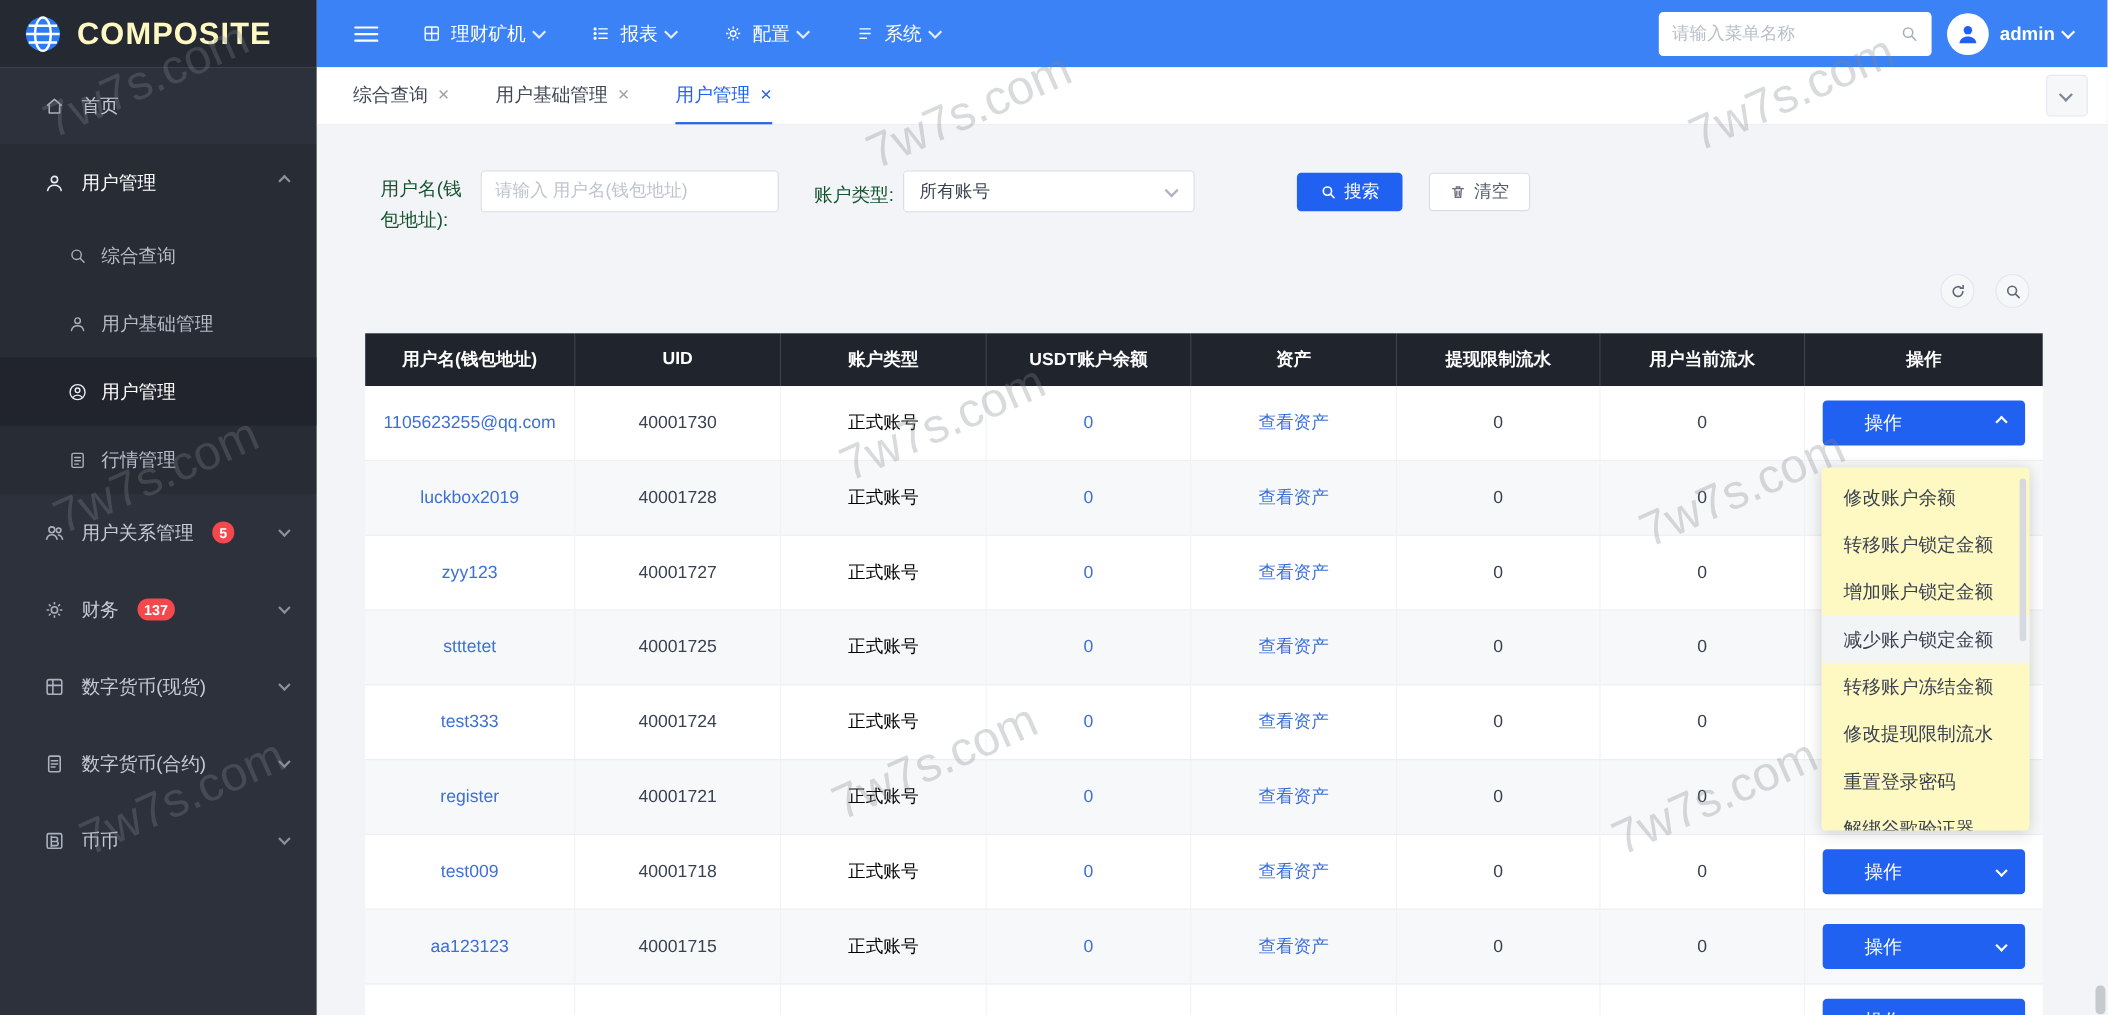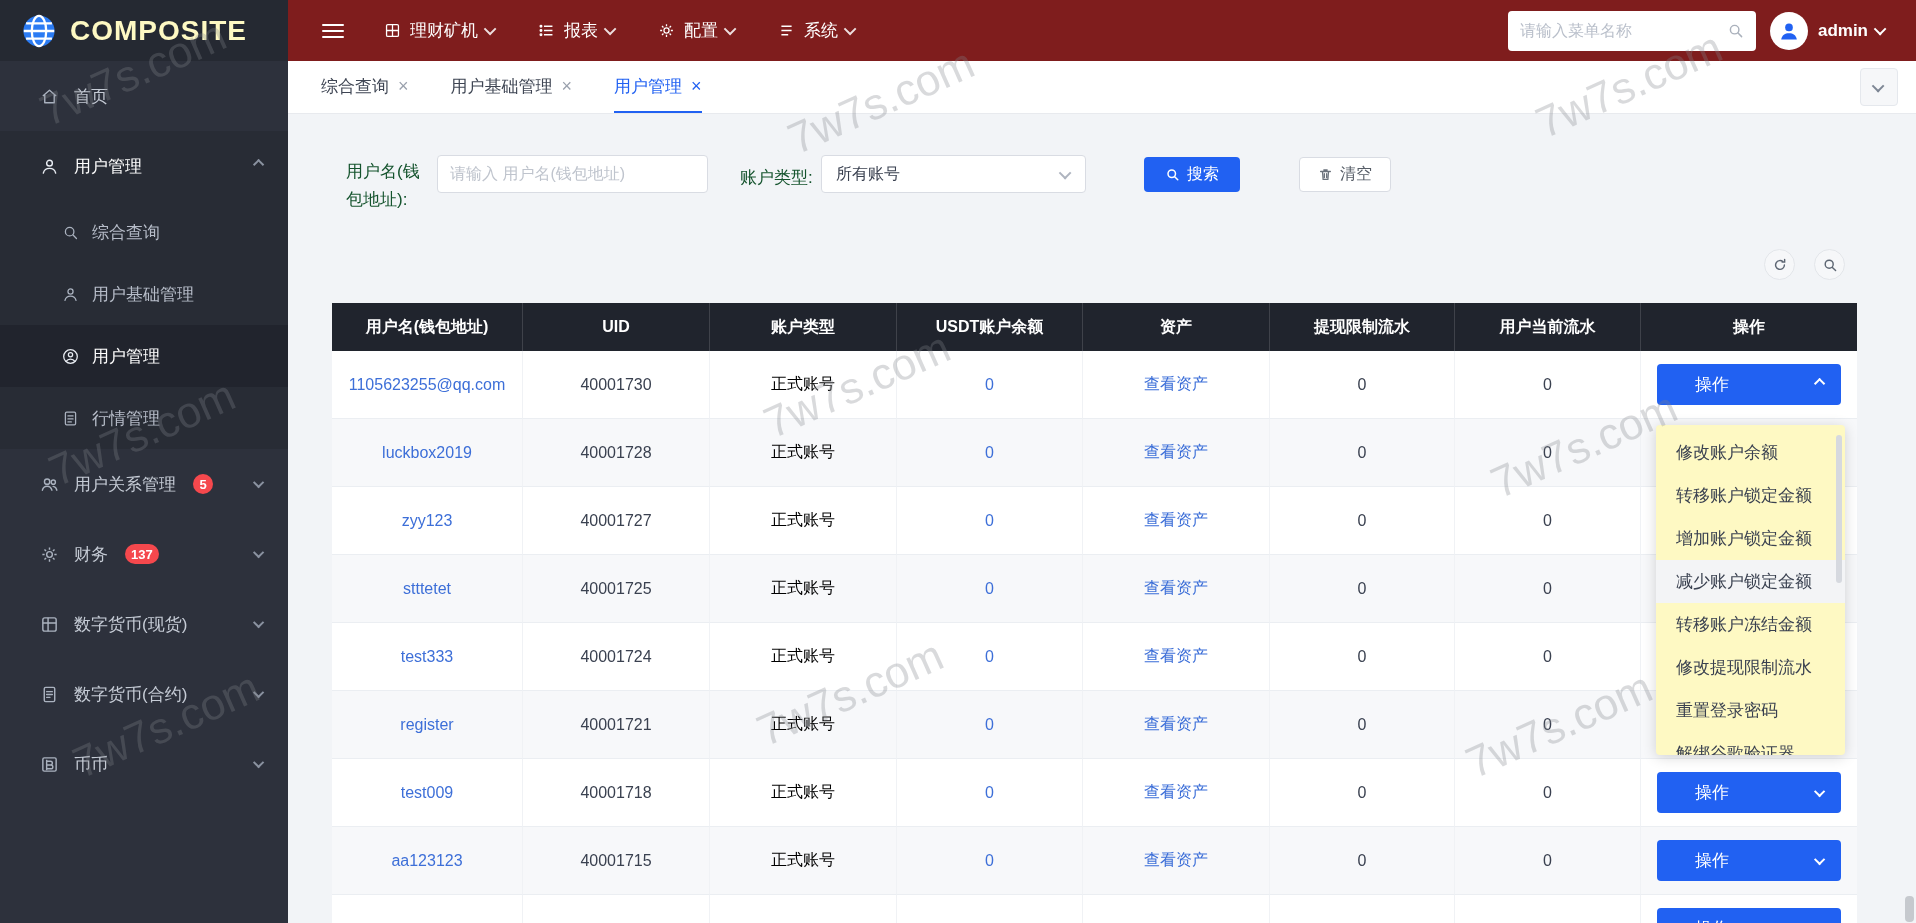--- a/index.html
+++ b/index.html
@@ -3,21 +3,21 @@
 <meta charset="utf-8">
 <style>
   *{box-sizing:border-box;margin:0;padding:0}
   html,body{width:1916px;height:923px;overflow:hidden}
   body{font-family:"Liberation Sans",sans-serif;background:#f2f4f7;position:relative;color:#3a4150}
 
   
   .topbar{display:flex;height:61px;position:relative;z-index:10}
   .brand{width:288px;flex:none;background:#252932;display:flex;align-items:center;padding-left:20px;gap:12px}
   .brand-title{color:#fef9c3;font-size:28px;font-weight:bold;letter-spacing:1px}
-  .nav{flex:1;background:#7f1d1d;display:flex;align-items:center;color:#fff;padding:0 30px 0 34px}
+  .nav{flex:1;background:#3b82f6;display:flex;align-items:center;color:#fff;padding:0 30px 0 34px}
   .burger{width:22px;display:flex;flex-direction:column;gap:4px;margin-right:40px;cursor:pointer}
   .burger span{height:2px;background:#fff;border-radius:1px}
   .tm{display:flex;align-items:center;gap:9px;margin-right:42px;font-size:17px;cursor:pointer;white-space:nowrap}
   .chev{width:9px;height:9px;border-left:2px solid currentColor;border-bottom:2px solid currentColor;display:inline-block;flex:none}
   .chev.down{transform:rotate(-45deg) translateY(-2px)}
   .chev.up{transform:rotate(135deg) translateY(2px)}
   .tm .chev{color:rgba(255,255,255,.85)}
   .nav-search{margin-left:auto;width:248px;height:40px;background:#fff;border-radius:4px;display:flex;align-items:center;padding:0 12px;gap:8px}
   .nav-search input{border:none;outline:none;flex:1;min-width:0;font-size:16px;color:#333;font-family:inherit;background:transparent}
   .nav-search input::placeholder{color:#b9bfca}
@@ -50,21 +50,21 @@
 
   
   .f-label{position:absolute;font-size:17px;color:#14532d;line-height:28px}
   .lbl-user{left:58px;top:44px;width:96px}
   .lbl-type{left:452px;top:50px}
   .f-input{position:absolute;left:149px;top:41px;width:271px;height:38px;background:#fff;border:1px solid #d9dce3;border-radius:4px;padding:0 12px;font-size:16px;color:#333;outline:none;font-family:inherit}
   .f-input::placeholder{color:#bfc4cd}
   .f-select{position:absolute;left:533px;top:41px;width:265px;height:38px;background:#fff;border:1px solid #d9dce3;border-radius:4px;display:flex;align-items:center;padding:0 14px;font-size:16px;color:#3a4150;cursor:pointer}
   .f-select .chev{margin-left:auto;color:#aeb4bf}
   .btn{position:absolute;height:35px;border-radius:4px;display:flex;align-items:center;justify-content:center;gap:7px;font-size:16px;cursor:pointer;border:none;font-family:inherit}
-  .btn-search{left:856px;top:43px;width:96px;background:#2161f2;color:#fff}
+  .btn-search{left:891px;top:43px;width:96px;background:#2161f2;color:#fff}
   .btn-clear{left:1011px;top:43px;width:92px;background:#fff;color:#555c66;border:1px solid #d9dce3}
   .circle-btn{position:absolute;top:135px;width:31px;height:31px;border-radius:50%;background:#f6f7f9;border:1px solid #e3e6ea;display:flex;align-items:center;justify-content:center;color:#5d6673;cursor:pointer}
   .cb-refresh{left:1476px}
   .cb-search{left:1526px}
 
   
   .table{position:absolute;left:44px;top:189px;width:1525px}
   .tr,.th{display:grid;grid-template-columns:191px 187px 187px 186px 187px 185px 186px 216px}
   .th{height:48px;background:#20242d}
   .th .hc{display:flex;align-items:center;justify-content:center;color:#fff;font-size:16px;font-weight:bold;border-right:1px solid rgba(255,255,255,.14)}

